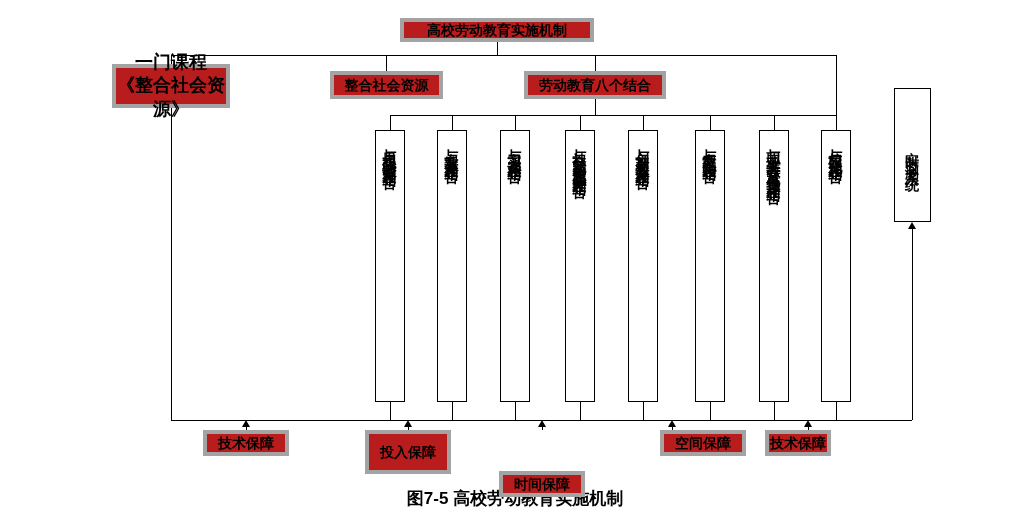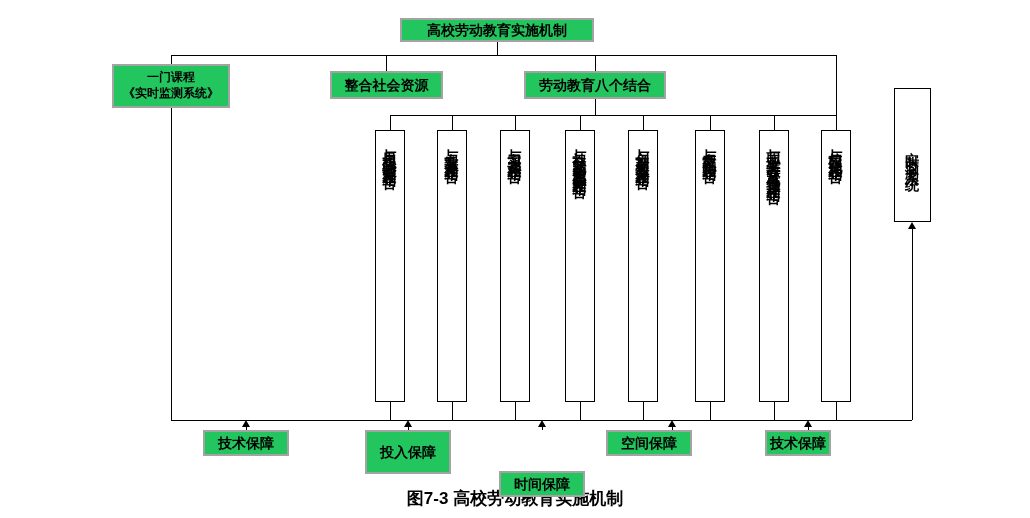--- a/index.html
+++ b/index.html
@@ -8,22 +8,22 @@
   .canvas {
     position: relative;
     width: 1030px;
     height: 518px;
     background: #fff;
     overflow: hidden;
     font-weight: bold;
   }
   .box {
     position: absolute;
-    border: 2px solid #a3a3a3;
-    background: #22c55e;
+    border: 4px solid #a3a3a3;
+    background: #b91c1c;
     display: flex;
     flex-direction: column;
     align-items: center;
     justify-content: center;
     text-align: center;
     font-size: 14px;
     line-height: 1.3;
     z-index: 2;
   }
   .col-box {
@@ -69,34 +69,34 @@
     z-index: 3;
   }
   .caption {
     position: absolute;
     left: 0; right: 0;
     top: 487px;
     text-align: center;
     font-size: 17px;
     font-weight: bold;
   }
-  .two-line { font-size: 12px; }
+  .two-line { font-size: 18px; }
 </style>
 </head>
 <body>
 
 <div class="canvas">
 
   <div class="box" style="left:400px; top:18px; width:194px; height:24px;">
     <span>高校劳动教育实施机制</span>
   </div>
 
   <div class="box two-line" style="left:112px; top:64px; width:118px; height:44px;">
     <span>一门课程</span>
-    <span>《实时监测系统》</span>
+    <span>《整合社会资源》</span>
   </div>
 
   <div class="box" style="left:330px; top:71px; width:113px; height:28px;">
     <span>整合社会资源</span>
   </div>
 
   <div class="box" style="left:524px; top:71px; width:142px; height:28px;">
     <span>劳动教育八个结合</span>
   </div>
 
@@ -131,21 +131,21 @@
 
   <div class="box" style="left:203px; top:430px; width:86px; height:26px;">
     <span>技术保障</span>
   </div>
   <div class="box" style="left:365px; top:430px; width:86px; height:44px;">
     <span>投入保障</span>
   </div>
   <div class="box" style="left:499px; top:430px; width:86px; height:26px;margin-top:41px;">
     <span>时间保障</span>
   </div>
-  <div class="box" style="left:606px; top:430px; width:86px; height:26px;">
+  <div class="box" style="left:660px; top:430px; width:86px; height:26px;">
     <span>空间保障</span>
   </div>
   <div class="box" style="left:765px; top:430px; width:66px; height:26px;">
     <span>技术保障</span>
   </div>
 
   <div class="vline" style="left:497px; top:42px; height:13px;"></div>
 
   <div class="hline" style="left:171px; top:55px; width:665px;"></div>
 
@@ -185,15 +185,15 @@
   <div class="arrow-up" style="left:242px; top:420px;"></div>
   <div class="vline" style="left:408px; top:424px; height:6px;"></div>
   <div class="arrow-up" style="left:404px; top:420px;"></div>
   <div class="vline" style="left:542px; top:424px; height:6px;"></div>
   <div class="arrow-up" style="left:538px; top:420px;"></div>
   <div class="vline" style="left:672px; top:424px; height:6px;"></div>
   <div class="arrow-up" style="left:668px; top:420px;"></div>
   <div class="vline" style="left:808px; top:424px; height:6px;"></div>
   <div class="arrow-up" style="left:804px; top:420px;"></div>
 
-  <div class="caption">图7-3  高校劳动教育实施机制</div>
+  <div class="caption">图7-5  高校劳动教育实施机制</div>
 
 </div>
 
 </body></html>

